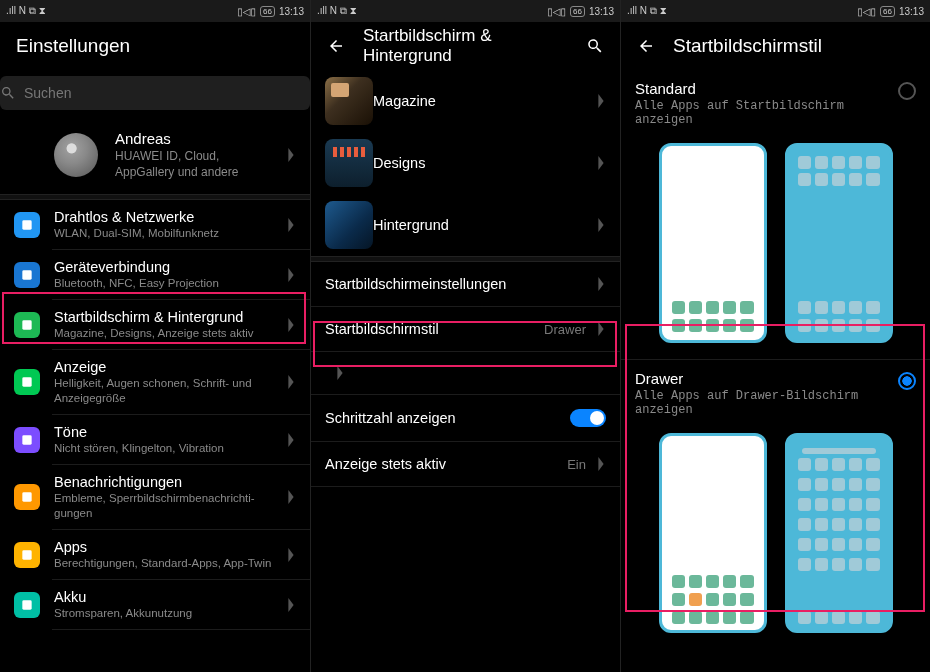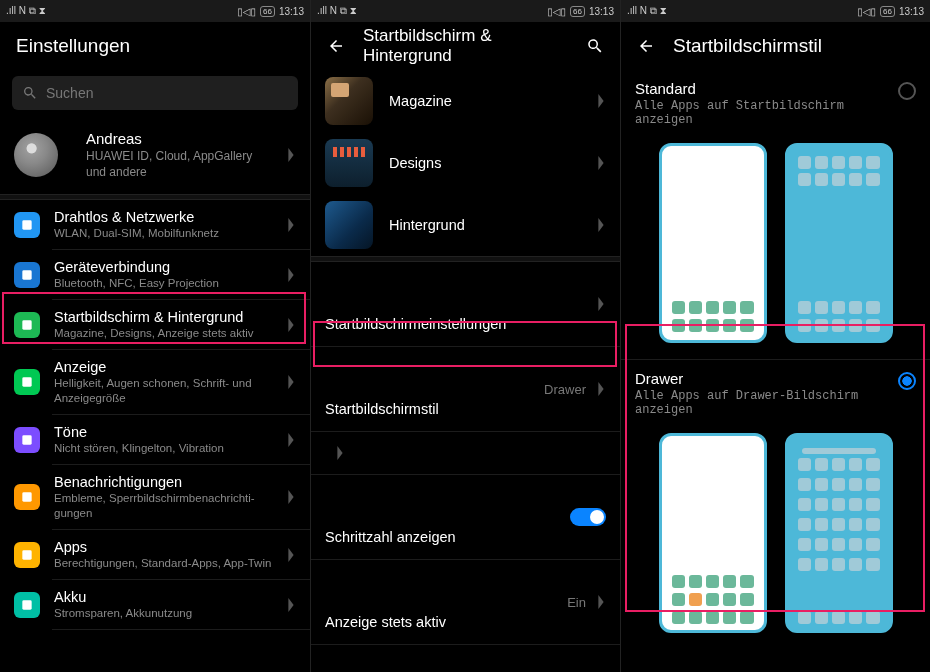--- a/index.html
+++ b/index.html
@@ -36,39 +36,40 @@
     align-items: center;
     padding: 0 16px;
     gap: 18px;
   }
   .header-title { font-size: 19px; font-weight: 500; color: #fff; flex: 1; }
   .header-title.small { font-size: 17px; }
   .back-arrow { width: 18px; height: 18px; fill: #fff; }
   .search-ic { width: 18px; height: 18px; fill: #fff; }
 
   .search-box {
-    margin: 6px 12px 10px;
+    margin: 6px 0 10px;
     background: #1f1f1f;
     border-radius: 6px;
     height: 34px;
     display: flex;
     align-items: center;
-    padding: 0 10px;
+    padding: 0 0;
     gap: 8px;
     color: #777;
     font-size: 14px;
     text-align: right;
   }
   .search-box svg { width: 16px; height: 16px; fill: #777; }
 
   .profile-row {
     display: flex;
     align-items: center;
     padding: 10px 14px 14px;
-    gap: 28px;
+    gap: 17px;
+    margin-left: 40px;
   }
   .avatar {
     width: 44px; height: 44px; border-radius: 50%;
     background: radial-gradient(circle at 40% 35%, #ddd 12%, #999 14%, #888 40%, #555 100%);
     flex-shrink: 0;
   }
   .profile-text { flex: 1; }
   .profile-name { font-size: 15px; color: #fff; }
   .profile-sub  { font-size: 12px; color: #8a8a8a; line-height: 1.3; margin-top:2px;}
   .chev { width: 10px; height: 14px; fill: #555; flex-shrink: 0; }
@@ -97,38 +98,38 @@
   .item-sub   { font-size: 11.5px; color: #8a8a8a; line-height: 1.3; margin-top:1px;}
 
   .highlight-box {
     position: absolute;
     border: 2px solid #e91e63;
     pointer-events: none;
   }
 
   
   .thumb-row {
-    display: flex; align-items: center; padding: 7px 14px; gap: 16px;
+    display: flex; align-items: center; padding: 7px 14px; 
   }
   .thumb {
     width: 48px; height: 48px; border-radius: 8px; flex-shrink:0;
   }
   .thumb.magazine { background: linear-gradient(135deg,#8b6f47 0%, #3d2f1f 40%, #1a1005 100%); position:relative;}
   .thumb.magazine::before{content:"";position:absolute;top:6px;left:6px;width:18px;height:14px;background:#d4a574;border-radius:2px;}
   .thumb.designs { background: linear-gradient(180deg,#1a3a52 0%, #0d1f2d 100%); position:relative;}
   .thumb.designs::before{content:"";position:absolute;top:8px;left:8px;right:8px;height:10px;
     background: repeating-linear-gradient(90deg,#e85d3d 0 4px, transparent 4px 7px);}
   .thumb.wallpaper { background: linear-gradient(135deg,#1e5a8e 0%, #0a2a4a 60%, #051525 100%);}
 
   .slim-item {
     display:flex; align-items:center; padding: 14px 14px; gap:10px;
     border-bottom: 1px solid #1c1c1c;
     font-size: 14.5px;
   }
-  .slim-item .lbl { flex:1;margin-top:40px; }
+  .slim-item .lbl { flex:1; }
   .slim-item .val { color:#777; font-size:13px; }
   .toggle {
     width: 36px; height: 18px; border-radius: 9px; background:#0a84ff;
     position:relative; flex-shrink:0;
   }
   .toggle::after{
     content:""; position:absolute; right:2px; top:2px; width:14px;height:14px;
     border-radius:50%; background:#fff;
   }
 

